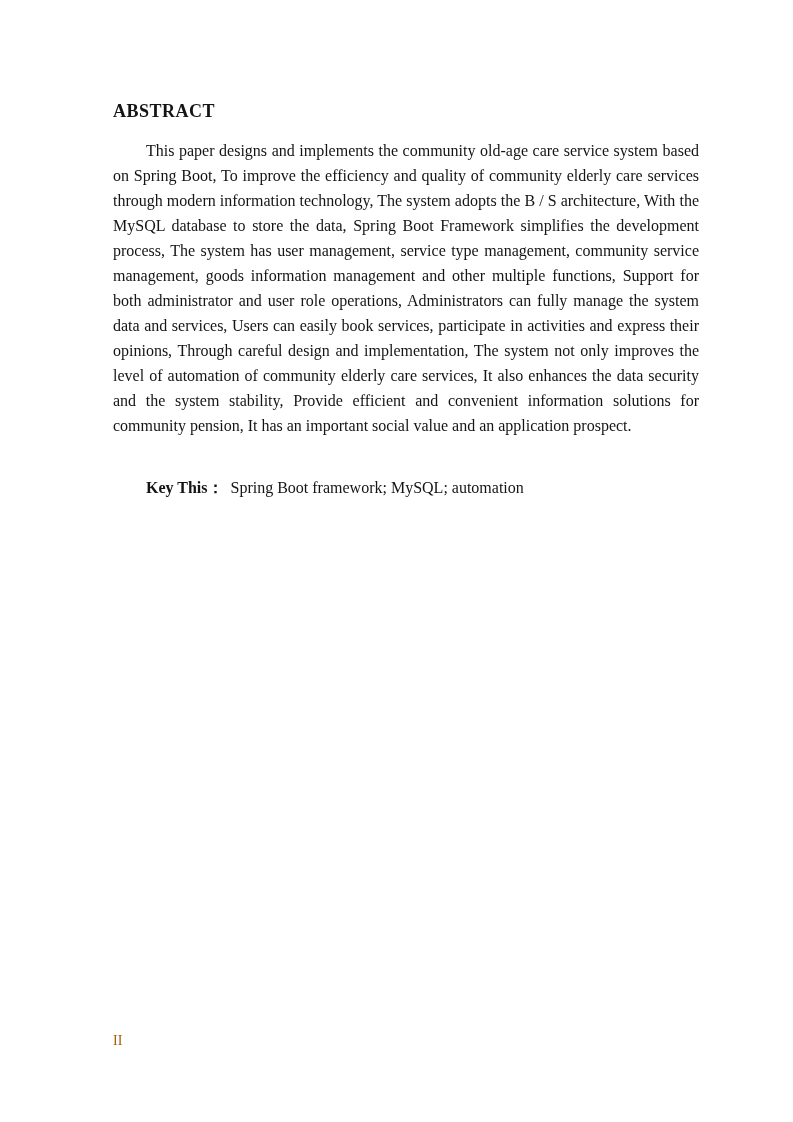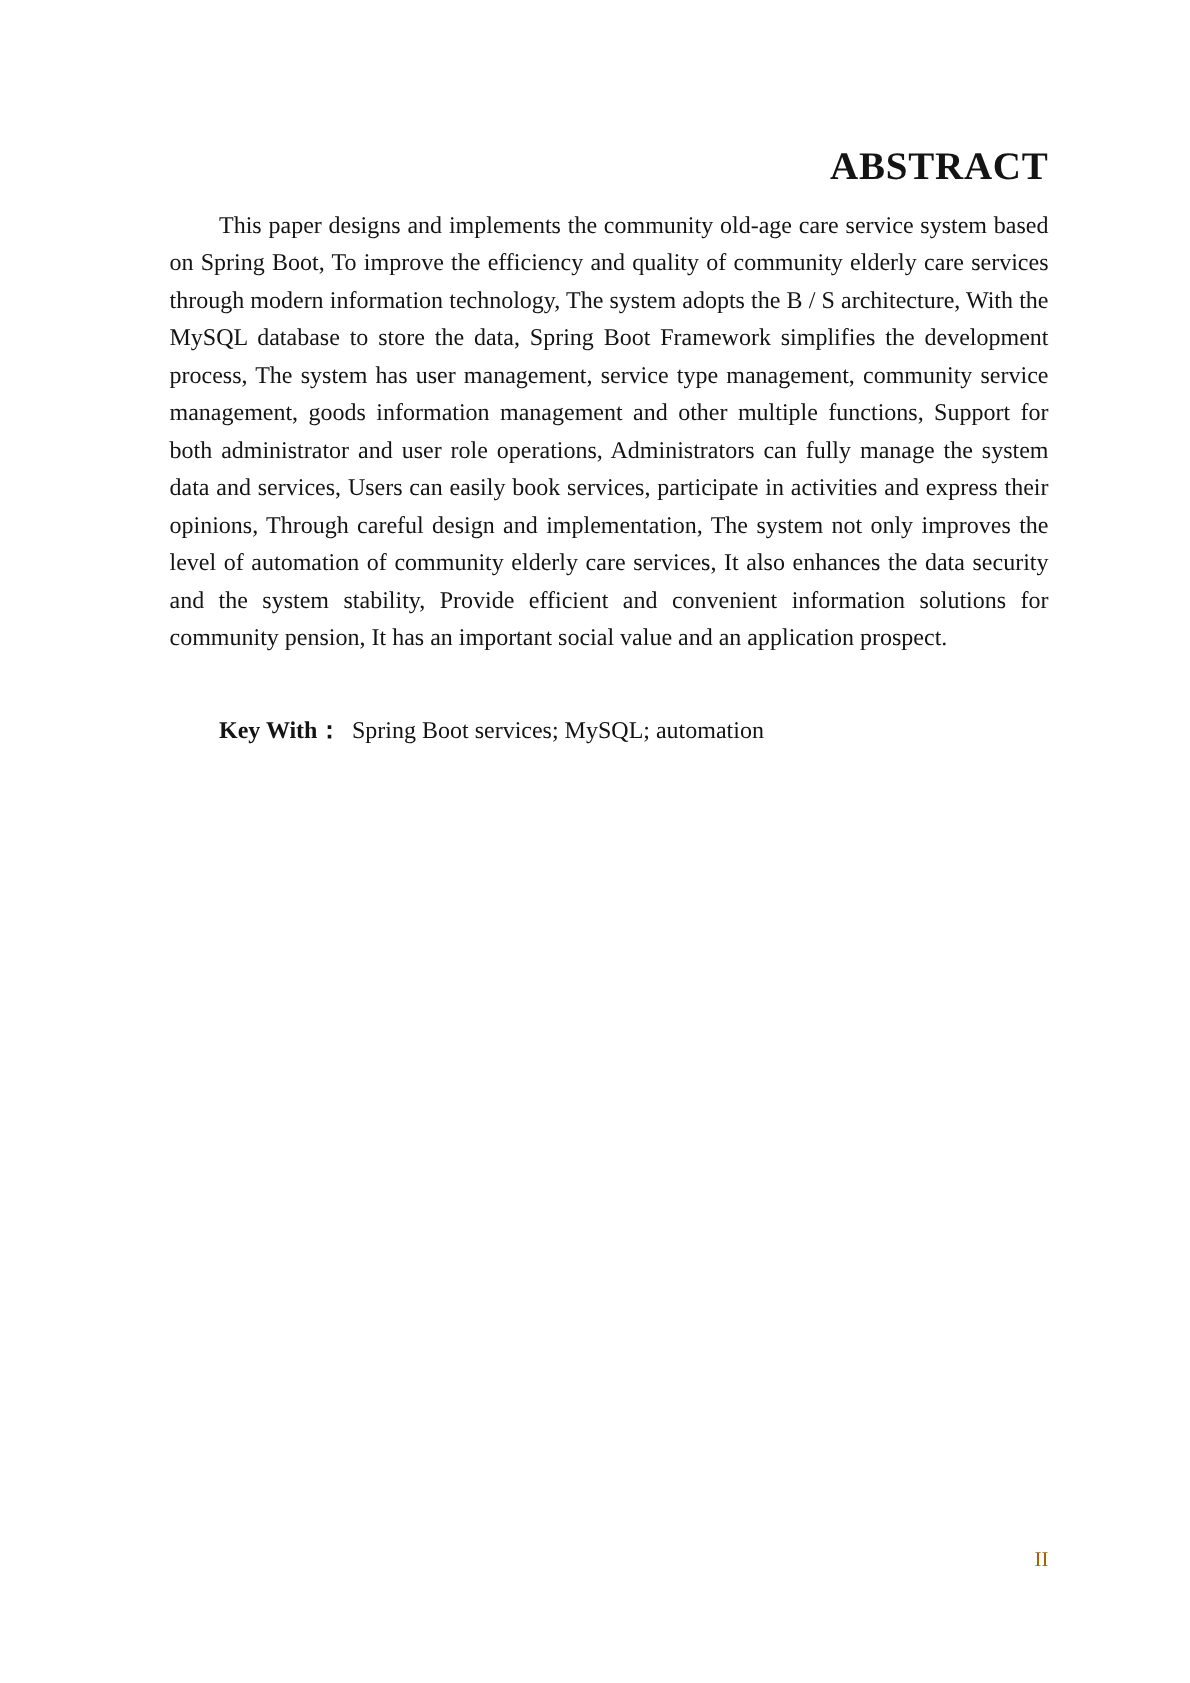--- a/index.html
+++ b/index.html
@@ -19,22 +19,22 @@
     overflow: hidden;
   }
   .content {
     position: absolute;
     top: 94px;
     left: 113px;
     width: 586px;
   }
   .doc-title {
     margin: 0 0 10px 0;
-    text-align: right;
-    font-size: 26px;
+    text-align: left;
+    font-size: 18px;
     line-height: 34px;
     font-weight: bold;
     letter-spacing: 0.5px;
   }
   .abstract {
     margin: 0;
     font-size: 16px;
     line-height: 25px;
     text-align: justify;
     text-indent: 33px;
@@ -49,31 +49,31 @@
     font-weight: bold;
   }
   .keywords-text {
     padding-left: 7px;
   }
   .page-number {
     position: absolute;
     top: 1032px;
     left: 113px;
     width: 586px;
-    text-align: right;
+    text-align: left;
     font-size: 14px;
     line-height: 18px;
     color: #a16207;
   }
 </style>
 </head>
 <body>
 
 <div class="page">
   <div class="content">
     <h1 class="doc-title">ABSTRACT</h1>
     <p class="abstract">This paper designs and implements the community old-age care service system based on Spring Boot, To improve the efficiency and quality of community elderly care services through modern information technology, The system adopts the B / S architecture, With the MySQL database to store the data, Spring Boot Framework simplifies the development process, The system has user management, service type management, community service management, goods information management and other multiple functions, Support for both administrator and user role operations, Administrators can fully manage the system data and services, Users can easily book services, participate in activities and express their opinions, Through careful design and implementation, The system not only improves the level of automation of community elderly care services, It also enhances the data security and the system stability, Provide efficient and convenient information solutions for community pension, It has an important social value and an application prospect.</p>
     <p class="keywords">
-      <span class="keywords-label">Key With：</span><span class="keywords-text">Spring Boot services; MySQL; automation</span>
+      <span class="keywords-label">Key This：</span><span class="keywords-text">Spring Boot framework; MySQL; automation</span>
     </p>
   </div>
   <div class="page-number">II</div>
 </div>
 
 </body></html>

